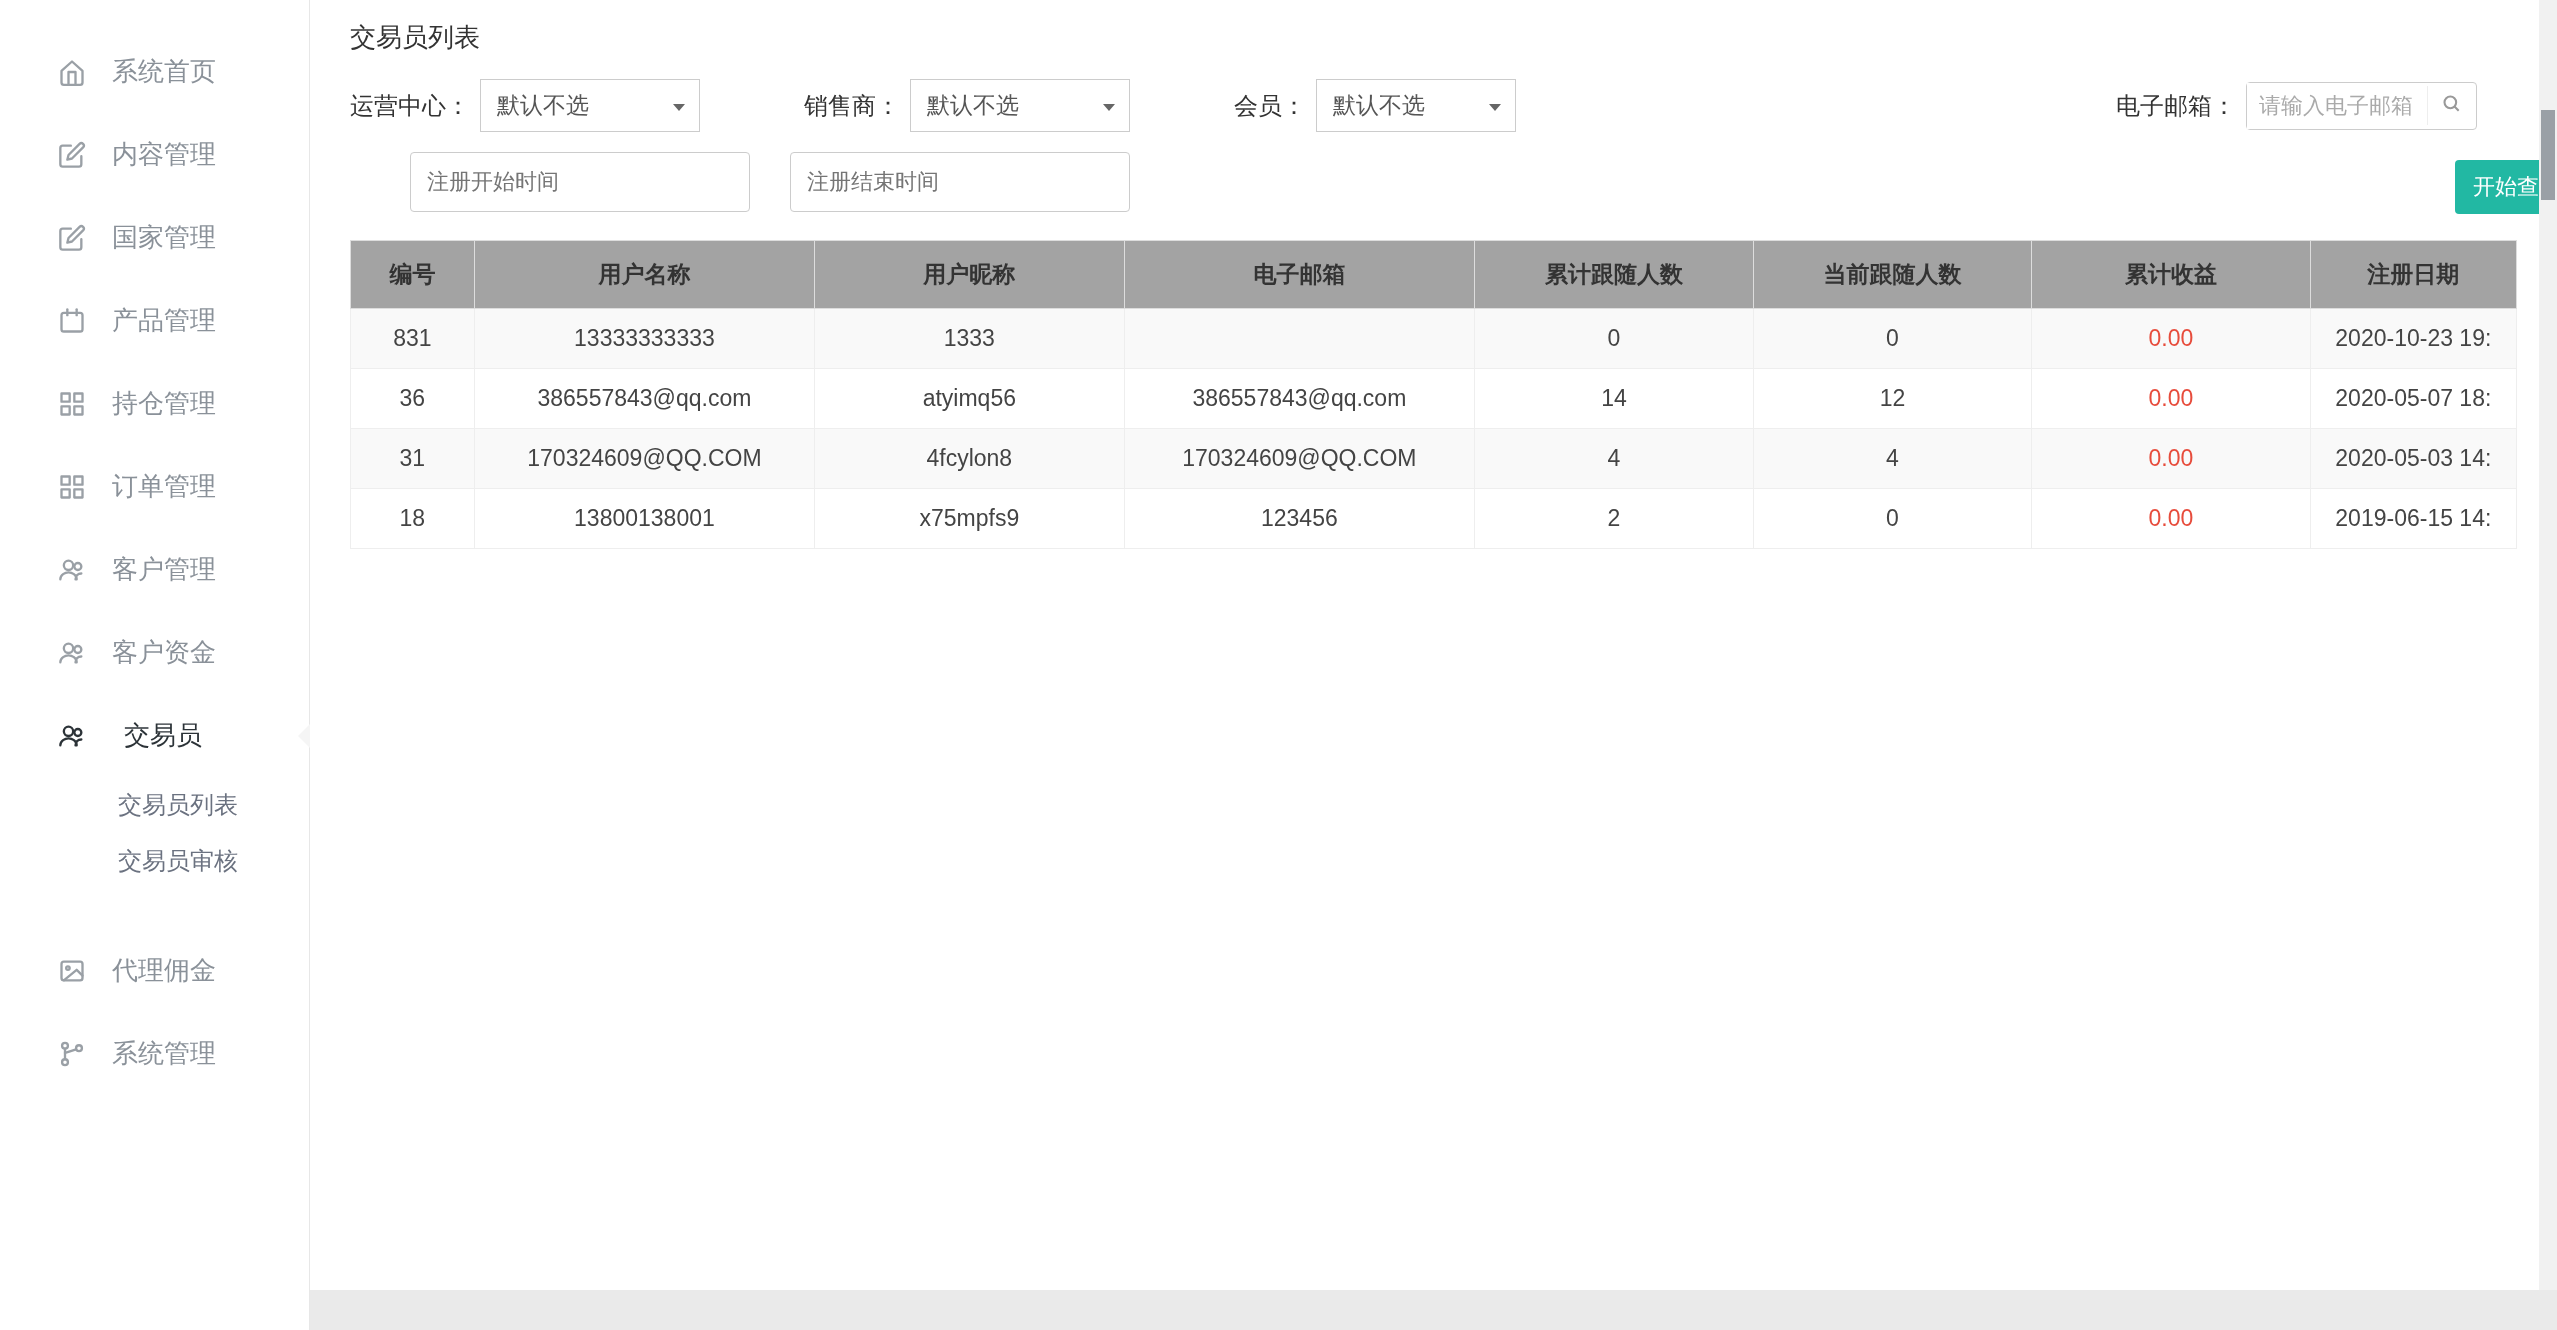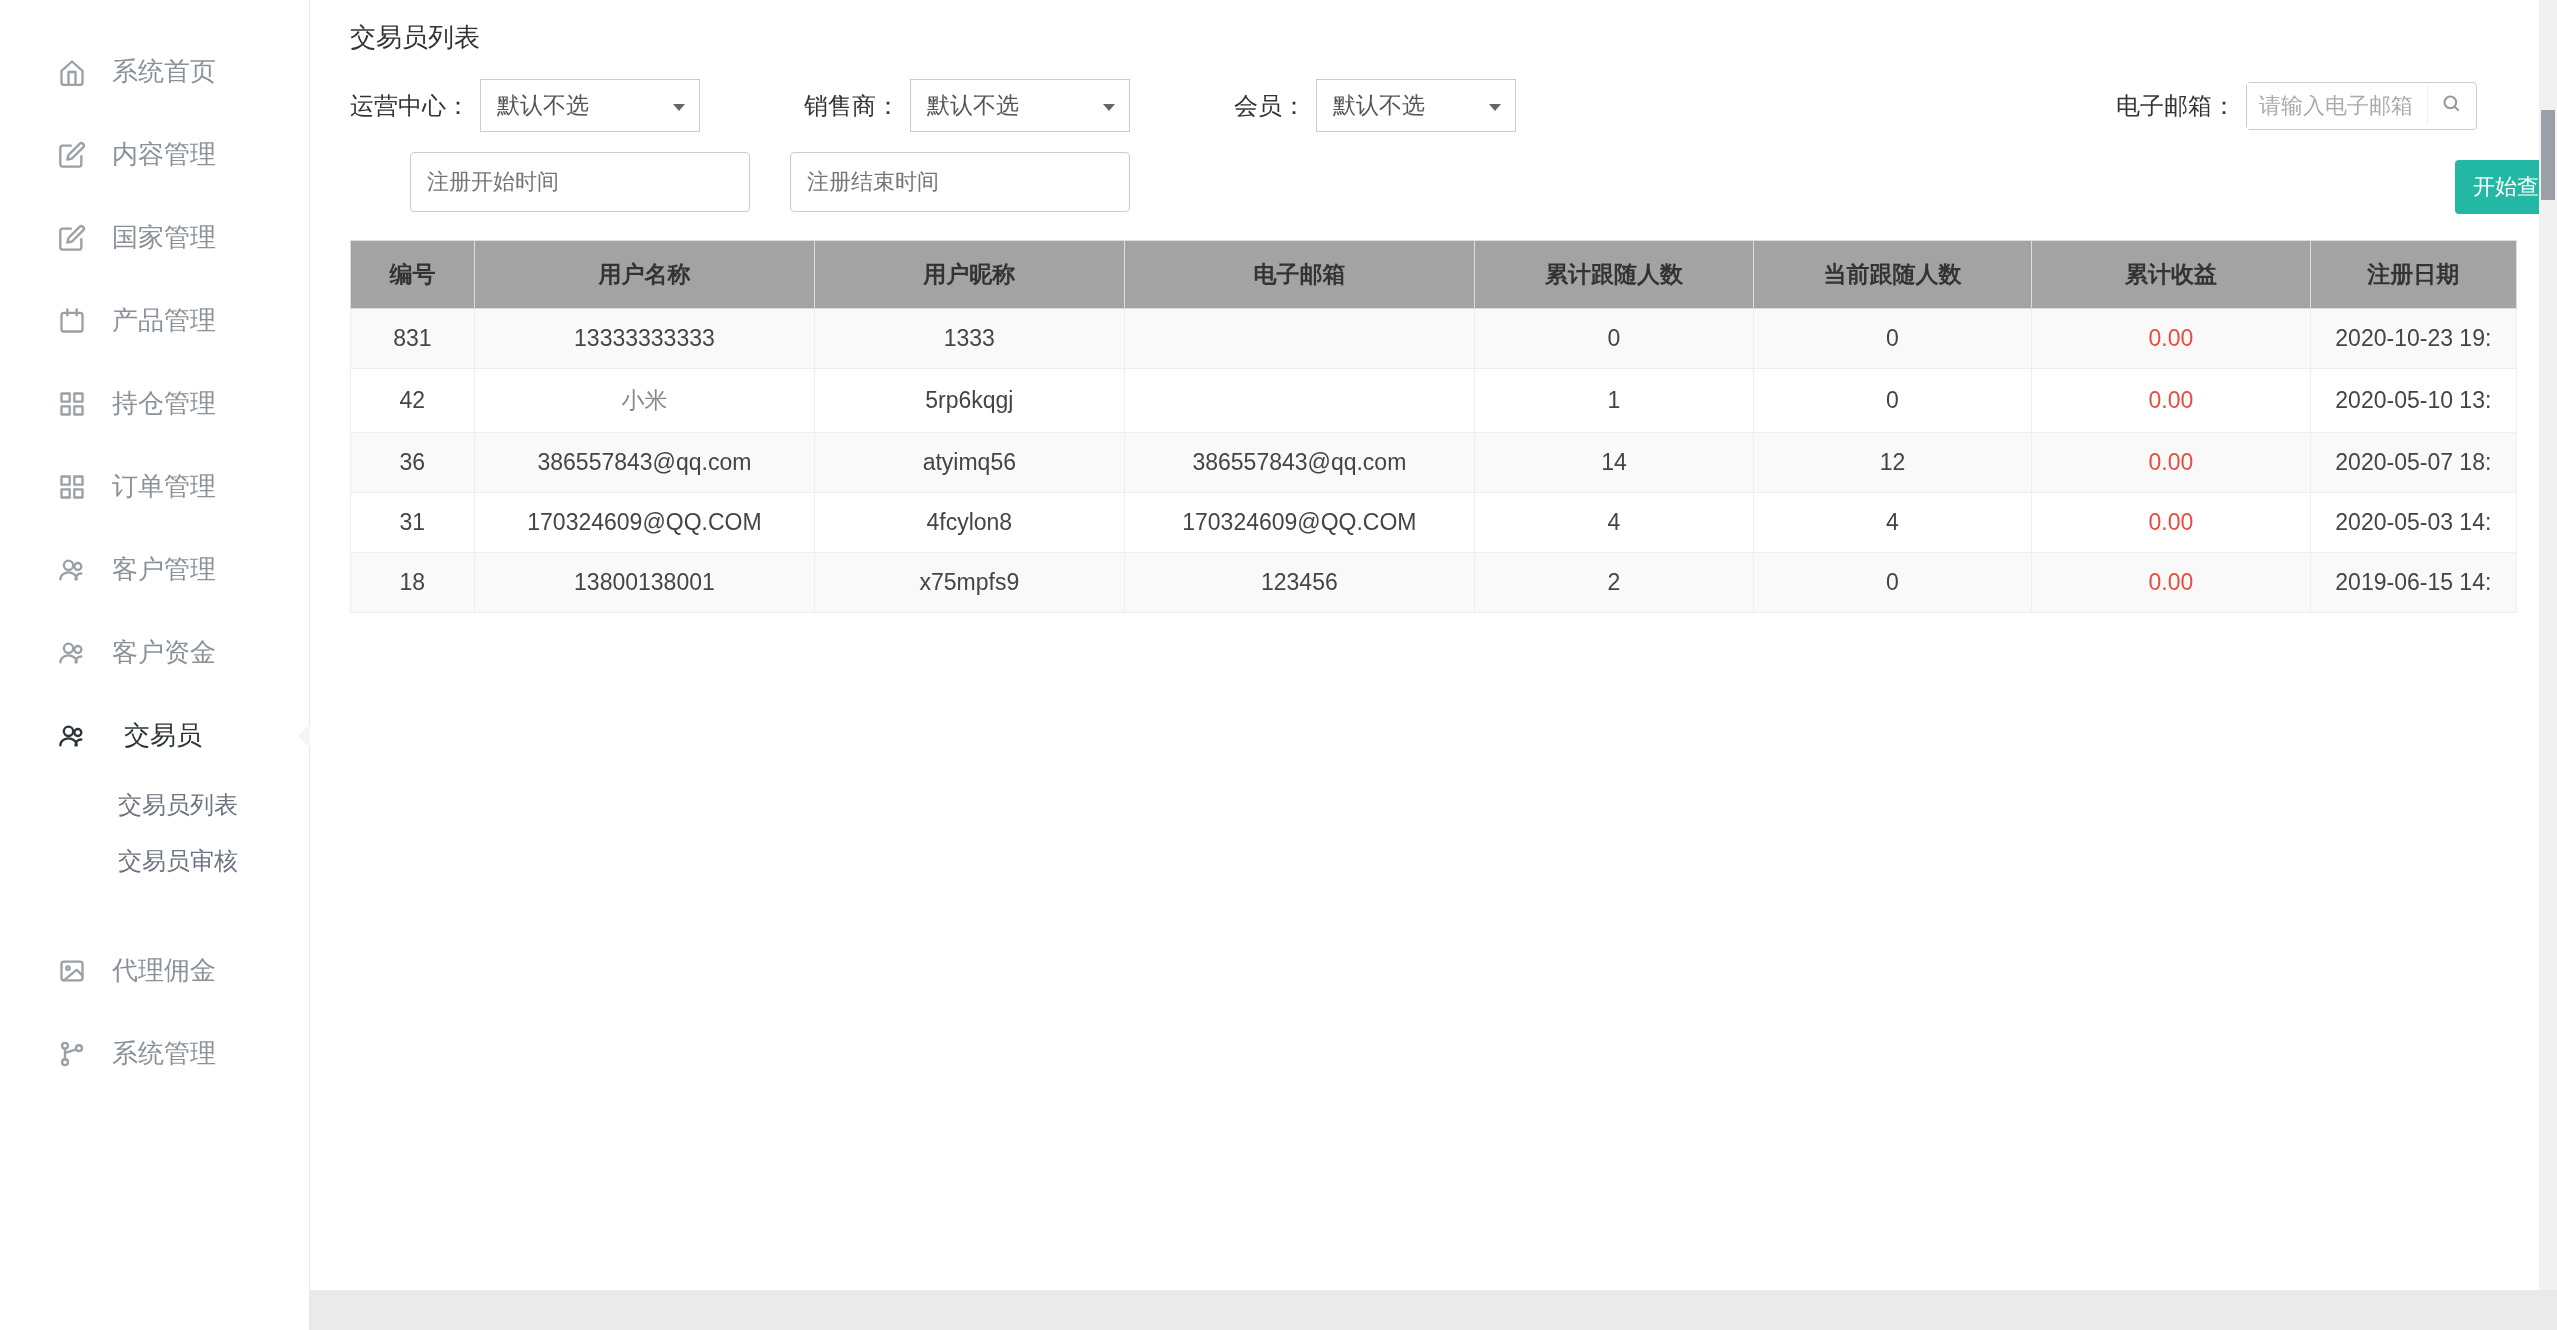--- a/index.html
+++ b/index.html
@@ -401,30 +401,20 @@
         <tbody id="table-body">
             <tr>
               <td>831</td>
               <td>13333333333</td>
               <td>1333</td>
               <td></td>
               <td>0</td>
               <td>0</td>
               <td class="profit-neg">0.00</td>
               <td>2020-10-23 19:</td>
-            </tr>
-            <tr>
-              <td>42</td>
-              <td class="link-cell">小米</td>
-              <td>5rp6kqgj</td>
-              <td></td>
-              <td>1</td>
-              <td>0</td>
-              <td class="profit-neg">0.00</td>
-              <td>2020-05-10 13:</td>
             </tr>
             <tr>
               <td>36</td>
               <td>386557843@qq.com</td>
               <td>atyimq56</td>
               <td>386557843@qq.com</td>
               <td>14</td>
               <td>12</td>
               <td class="profit-neg">0.00</td>
               <td>2020-05-07 18:</td>

